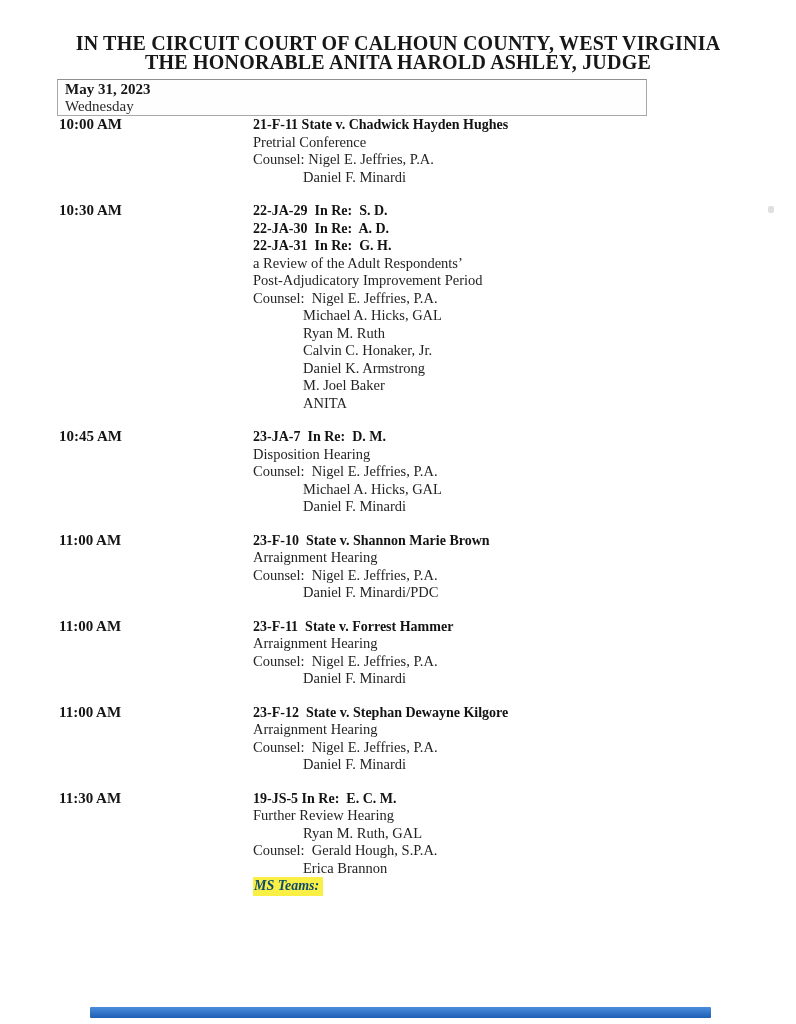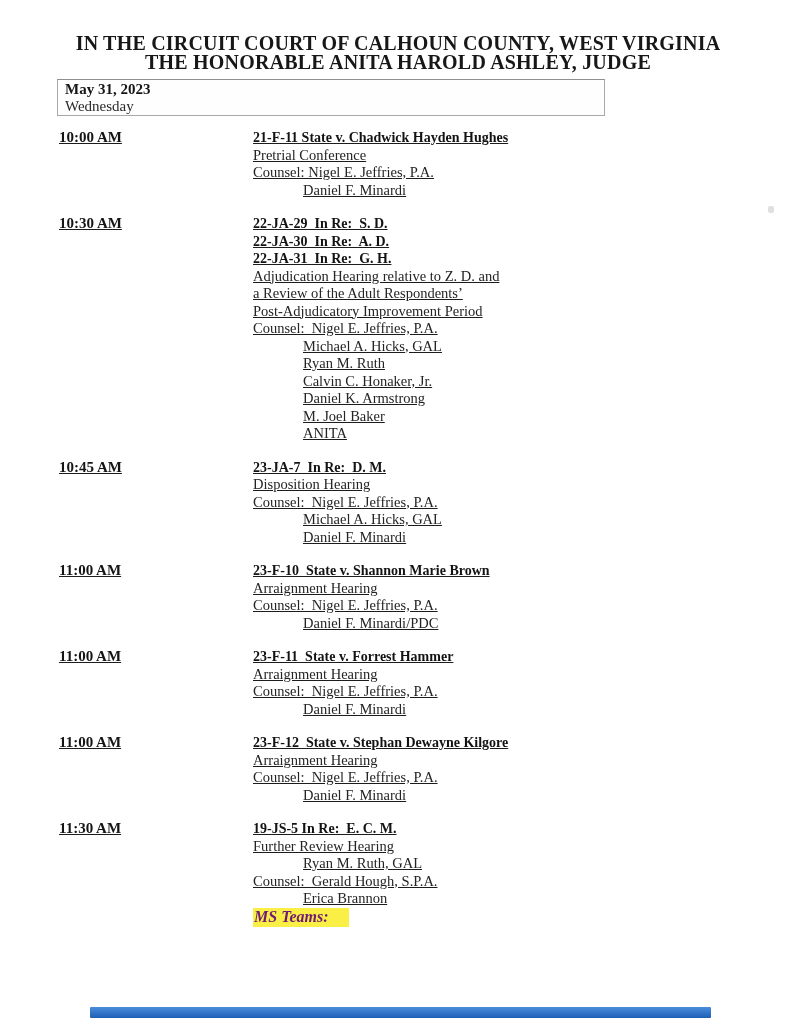--- a/index.html
+++ b/index.html
@@ -15,53 +15,53 @@
   .header .h-line {
     font-weight: bold;
     font-size: 20px;
     line-height: 19px;
     letter-spacing: 0.2px;
     color: #171717;
   }
   .date-box {
     box-sizing: border-box;
     margin: 7px 49px 0 57px;
-    width: 548px; height: 37px;
+    width: 590px; height: 37px;
     border: 1px solid #a8a8a8;
     border-top-color: #8f8f8f;
     padding: 0 0 0 7px;
     background: #fffefe;
   }
   .date-box .date { font-weight: bold; font-size: 15px; line-height: 18px; color: #151515; }
   .date-box .weekday { font-size: 15px; line-height: 17px; color: #2a2a2a; }
-  .docket { margin-top: 13px; text-decoration: underline; }
+  .docket { margin-top: 0; }
   .entry { display: flex; margin-bottom: 16px; }
   .entry .time {
     box-sizing: border-box;
     width: 253px;
     padding-left: 59px;
     font-weight: bold;
     font-size: 15px;
     line-height: 17.5px;
     color: #151515;
     flex: 0 0 auto;
   }
   .entry .content { flex: 1 1 auto; }
   .line { font-size: 14.5px; line-height: 17.5px; white-space: pre; color: #242424; }
   .line.case { font-weight: bold; font-size: 14px; color: #131313; }
   .line.indent { padding-left: 50px; }
   .line.teams-wrap { white-space: normal; }
   .teams-chip {
     display: inline-block;
     font-weight: bold;
     font-style: italic;
-    font-size: 16px;
+    font-size: 14px;
     line-height: 18px;
-    padding: 0 20px 1px 1px;
-    color: #701a75;
+    padding: 0 4px 1px 1px;
+    color: #0c4a6e;
   }
   .footer-bar {
     position: absolute;
     left: 90px; top: 1007px;
     width: 621px; height: 11px;
     border-radius: 1px;
   }
   .scan-artifact {
     position: absolute;
     left: 768px; top: 206px;
@@ -93,21 +93,20 @@
         <div class="line body">Counsel: Nigel E. Jeffries, P.A.</div>
         <div class="line indent">Daniel F. Minardi</div>
       </div>
     </div>
     <div class="entry">
       <div class="time">10:30 AM</div>
       <div class="content">
         <div class="line case">22-JA-29  In Re:  S. D.</div>
         <div class="line case">22-JA-30  In Re:  A. D.</div>
         <div class="line case">22-JA-31  In Re:  G. H.</div>
-        <div class="line body">Adjudication Hearing relative to Z. D. and</div>
         <div class="line body">a Review of the Adult Respondents’</div>
         <div class="line body">Post-Adjudicatory Improvement Period</div>
         <div class="line body">Counsel:  Nigel E. Jeffries, P.A.</div>
         <div class="line indent">Michael A. Hicks, GAL</div>
         <div class="line indent">Ryan M. Ruth</div>
         <div class="line indent">Calvin C. Honaker, Jr.</div>
         <div class="line indent">Daniel K. Armstrong</div>
         <div class="line indent">M. Joel Baker</div>
         <div class="line indent">ANITA</div>
       </div>

